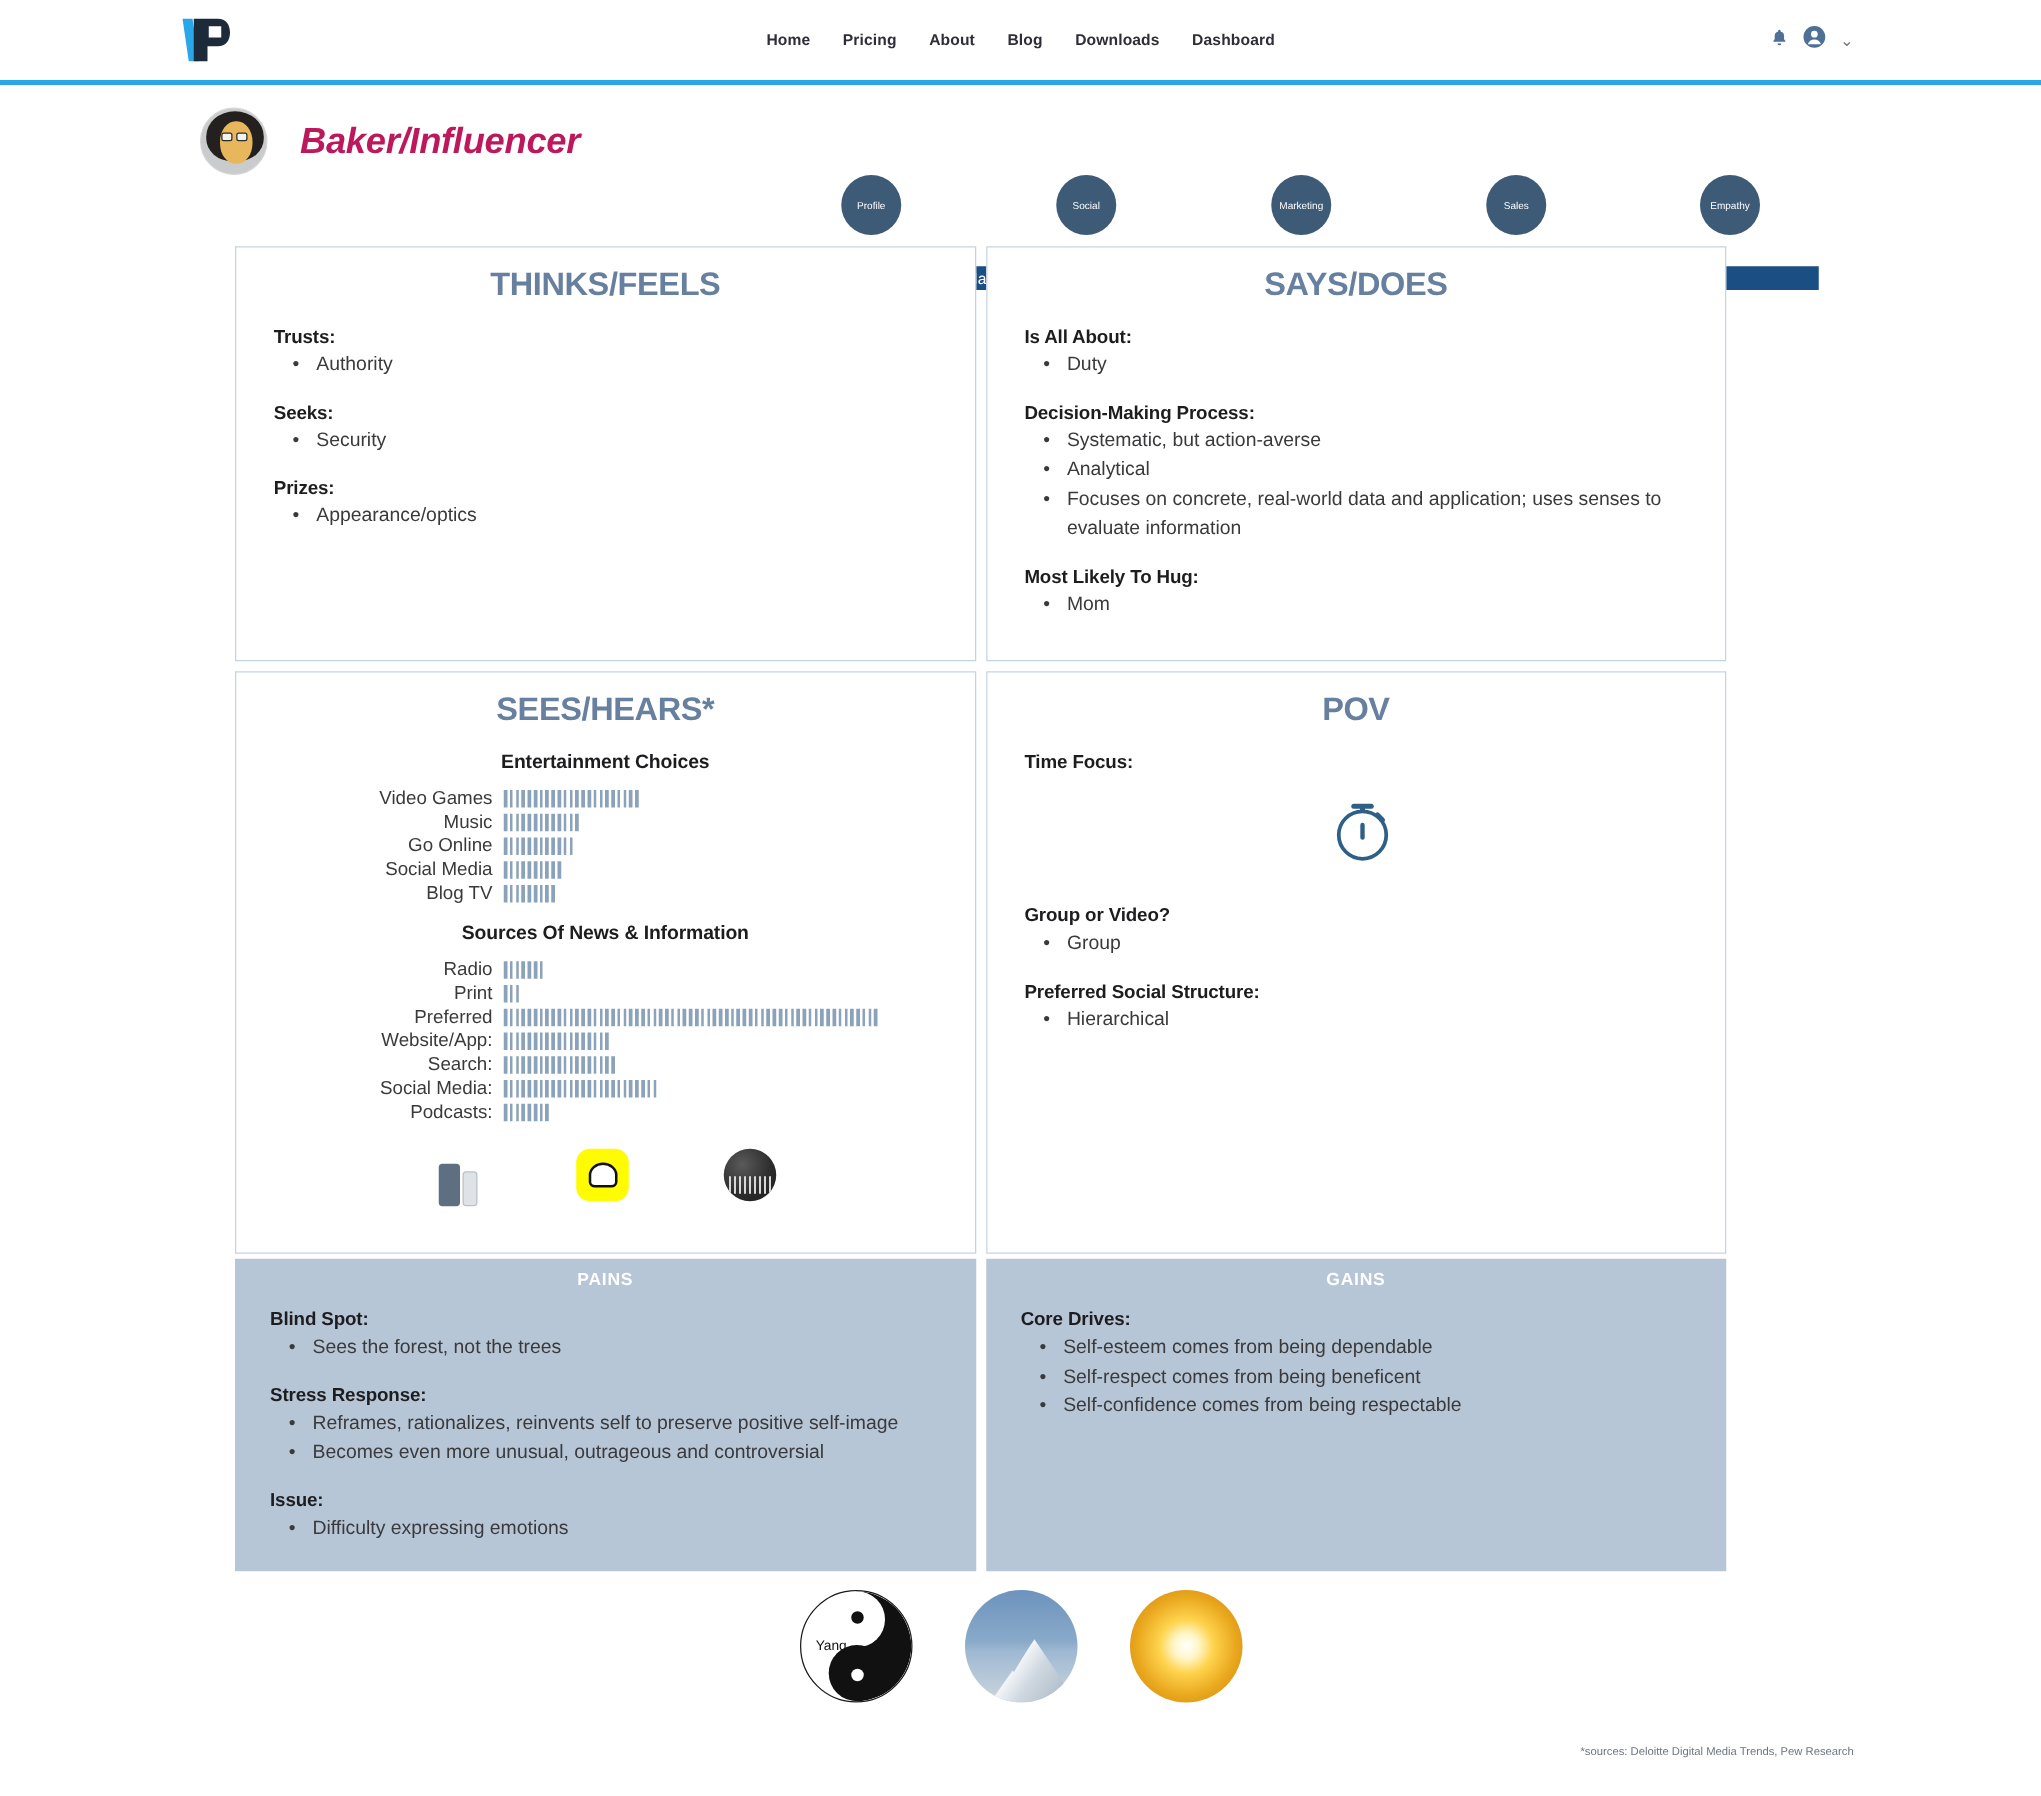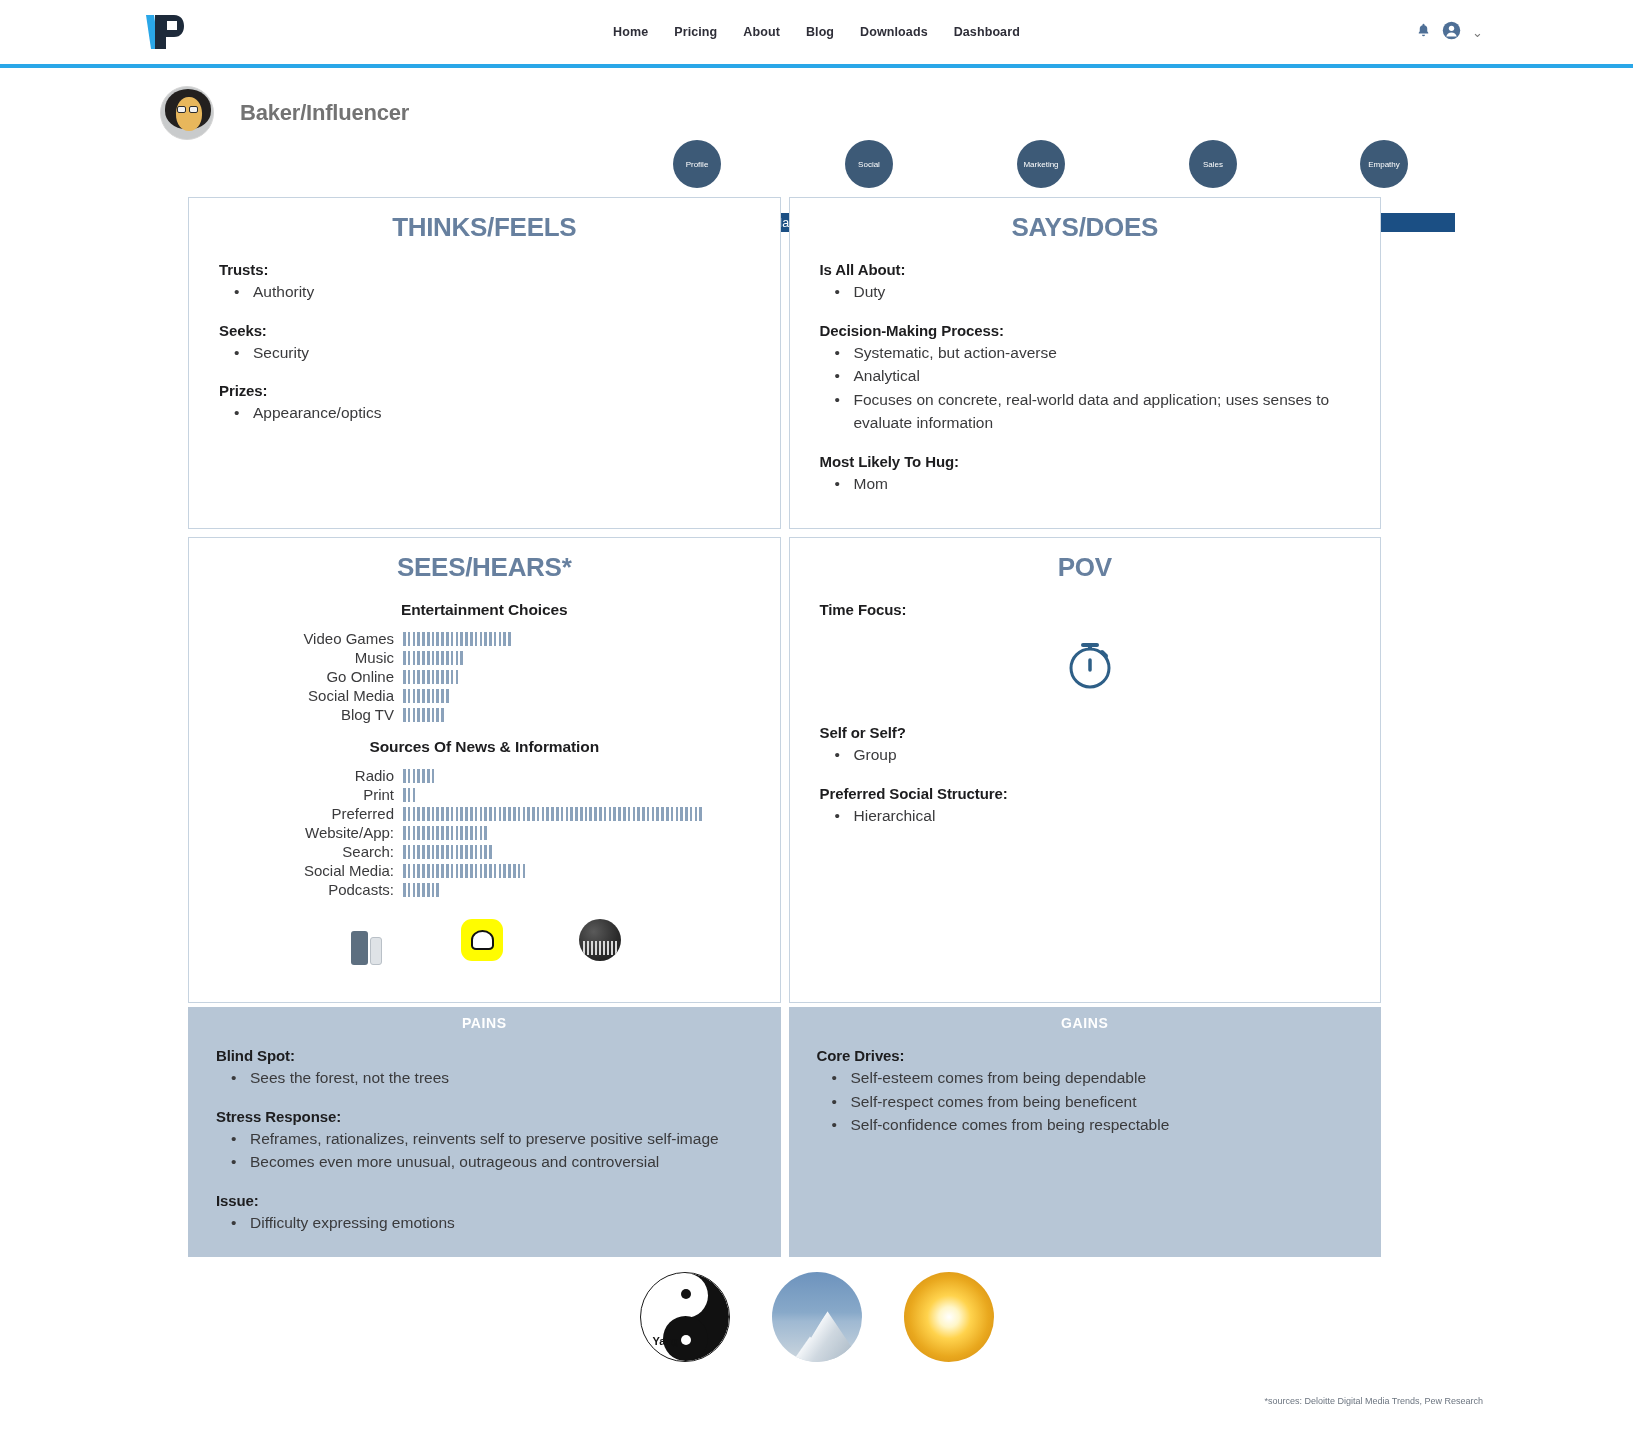--- a/index.html
+++ b/index.html
@@ -84,24 +84,25 @@
     border-radius: 48%;
     background:#e8b75c;
   }
   .pavatar .glass {
     position:absolute; top:19px; width:9px; height:7px;
     border:1.5px solid #2b2b2b; border-radius:2px; background:#f2f2f2;
   }
   .pavatar .g1 { left:16px; }
   .pavatar .g2 { left:28px; }
   .persona-title {
-    font-size: 22px;
+    font-size: 29px;
     font-weight: 800;
     letter-spacing: -.2px;
-    color: #737373;
+    color: #be185d;
+    font-style: italic;
   }
 
   .tabs-circles {
     position: absolute;
     left: 665px;
     top: 72px;
     width: 790px;
     height: 56px;
   }
   .circ {
@@ -307,21 +308,21 @@
     position:absolute; left:22.5px; top:0; width:45px; height:45px;
     border-radius:50%; background:#fff;
   }
   .yy-bot {
     position:absolute; left:22.5px; bottom:0; width:45px; height:45px;
     border-radius:50%; background:#111;
   }
   .yy-dot-b { position:absolute; left:40px; top:16px; width:10px; height:10px; border-radius:50%; background:#111; }
   .yy-dot-w { position:absolute; left:40px; bottom:16px; width:10px; height:10px; border-radius:50%; background:#fff; }
   .yy-text {
-    position:absolute; left:12px; top:38px; font-size:11px; font-weight:700; color:#111; z-index:4;margin-top:24px;
+    position:absolute; left:12px; top:38px; font-size:11px; font-weight:400; color:#111; z-index:4;
   }
   .mountain { background: linear-gradient(#6d93bd 0%, #88a9c9 45%, #9fb9d2 55%, #ccd6de 100%); }
   .mountain .peak {
     position:absolute; bottom:0; left:0; right:0; height:58px;
     background:
       linear-gradient(125deg, transparent 46%, #f2f5f8 47%, #cfd8e0 62%, #9fb0bf 100%);
     clip-path: polygon(0 100%, 26% 28%, 44% 58%, 62% 12%, 100% 100%);
   }
   .sun {
     background: radial-gradient(circle at 50% 50%, #ffffff 0%, #fff6c8 16%, #ffd34d 34%, #e9a81e 62%, #c97f0d 100%);
@@ -748,21 +749,21 @@
       <div class="stopwatch">
         <svg width="64" height="64" viewBox="0 0 64 64" fill="none" stroke="#2e5f87" stroke-width="3">
           <circle cx="32" cy="38" r="19"></circle>
           <line x1="32" y1="30" x2="32" y2="40" stroke-width="3.5" stroke-linecap="round"></line>
           <line x1="25" y1="15" x2="39" y2="15" stroke-width="4" stroke-linecap="round"></line>
           <line x1="32" y1="15" x2="32" y2="20" stroke-width="4"></line>
           <line x1="44" y1="22" x2="48" y2="26" stroke-width="4" stroke-linecap="round"></line>
         </svg>
       </div>
 
-      <h4 class="lbl" style="margin-top:106px;">Self or Self?</h4>
+      <h4 class="lbl" style="margin-top:106px;">Group or Video?</h4>
       <ul class="items">
         <li>Group</li>
       </ul>
       <h4 class="lbl sp">Preferred Social Structure:</h4>
       <ul class="items">
         <li>Hierarchical</li>
       </ul>
     </div>
   </div>
 

